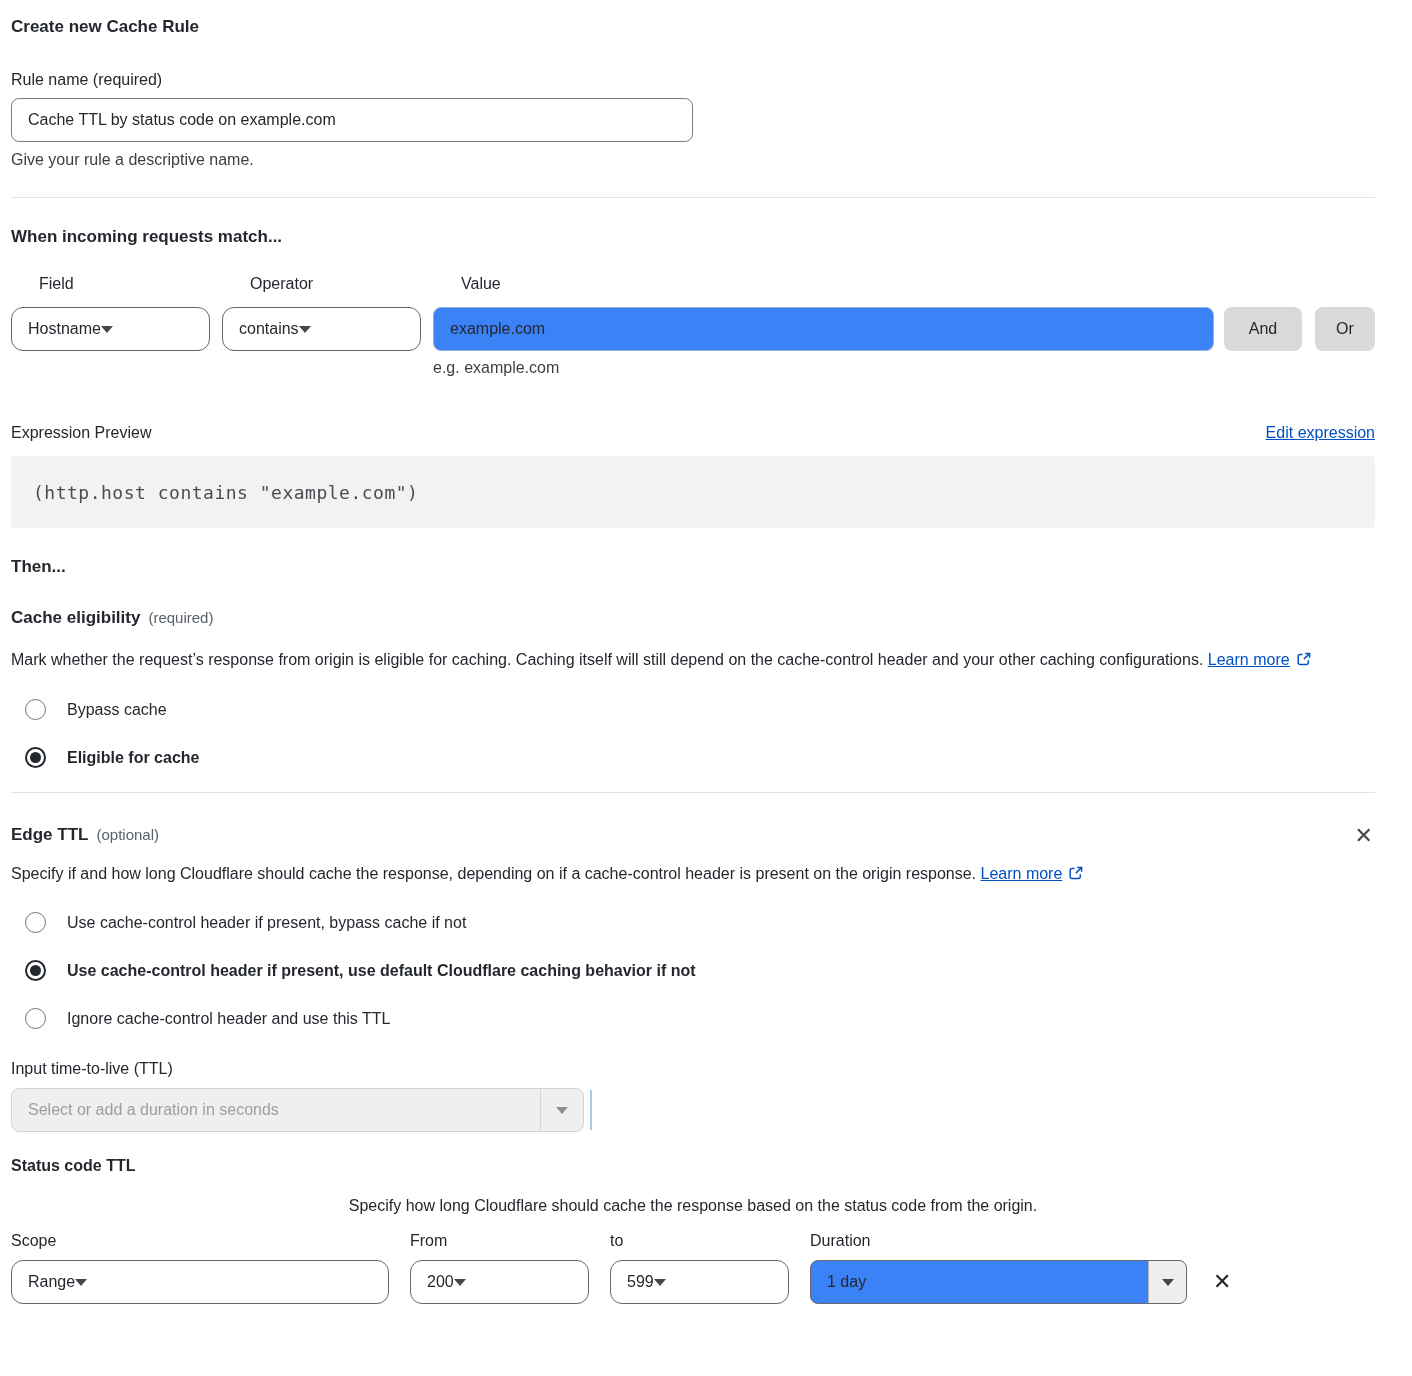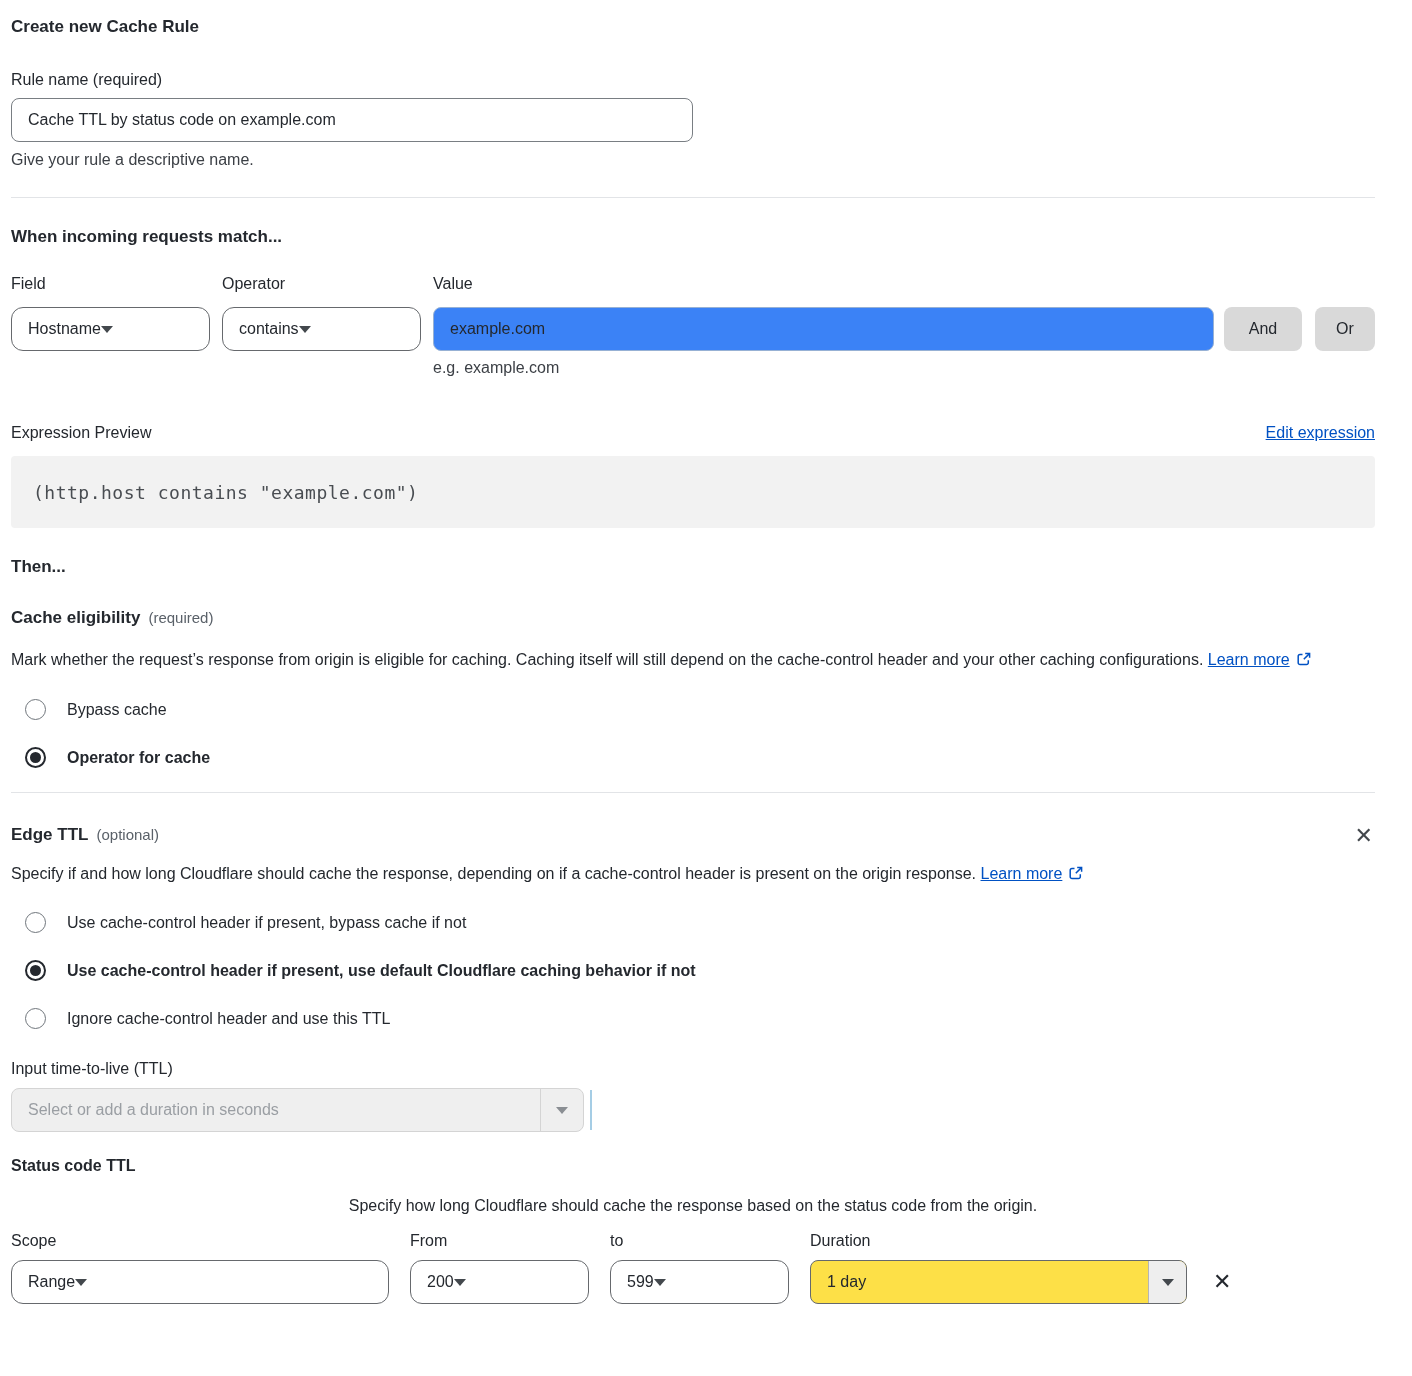--- a/index.html
+++ b/index.html
@@ -25,21 +25,21 @@
     margin-top: 9px; background: #fff; outline: none;
   }
   .help-text { margin-top: 8px; font-size: 16px; line-height: 19px; color: #3c4046; }
 
   .divider { border: none; border-top: 1px solid #e2e4e7; margin: 28px 0 0; }
   .divider2 { border: none; border-top: 1px solid #e2e4e7; margin: 24px 0 0; }
 
   .section-heading { font-size: 17px; font-weight: 700; line-height: 21px; margin: 0; }
   .mt-match { margin-top: 28px; }
 
-  .labels-row { display: flex; margin-top: 27px; }
+  .labels-row { display: flex; margin-top: 27px; margin-left: 28px; }
   .controls-row { display: flex; margin-top: 14px; align-items: flex-start; }
   .col-field { width: 199px; margin-right: 12px; }
   .col-operator { width: 199px; margin-right: 12px; }
   .col-value { width: 781px; margin-right: 10px; }
 
   .select {
     display: flex; align-items: center; 
     height: 44px; border: 1px solid #66696d; border-radius: 12px;
     background: #fff; padding: 0 15px 0 16px; cursor: pointer;
     font-size: 16px; color: #24282e; width: 100%;
@@ -134,21 +134,21 @@
 
   .bottom-labels { display: flex; margin-top: 12px; }
   .bottom-row { display: flex; margin-top: 10px; align-items: center; }
   .col-scope { width: 378px; margin-right: 21px; }
   .col-from { width: 179px; margin-right: 21px; }
   .col-to { width: 179px; margin-right: 21px; }
   .col-duration { width: 377px; }
 
   .select-split {
     display: flex; align-items: stretch; height: 44px; width: 100%;
-    border: 1px solid #66696d; border-radius: 8px; background: #fde047;
+    border: 1px solid #66696d; border-radius: 8px; background: #3b82f6;
     overflow: hidden; cursor: pointer;
   }
   .select-split .val { flex: 1; display: flex; align-items: center; padding: 0 16px; font-size: 16px; }
   .select-split .arrow-cell {
     width: 38px; background: #eeeeee; border-left: 1px solid #b5b5b5;
     display: flex; align-items: center; justify-content: center;
   }
   .remove-x {
     background: none; border: none; cursor: pointer; margin-left: 24px;
     font-size: 22px; line-height: 22px; color: #24282e;
@@ -220,21 +220,21 @@
         </svg></span>
   </p>
 
   <div class="radio-group">
     <div class="radio-row">
       <span class="radio"></span>
       <span class="radio-label">Bypass cache</span>
     </div>
     <div class="radio-row">
       <span class="radio selected"></span>
-      <span class="radio-label bold">Operator for cache</span>
+      <span class="radio-label bold">Eligible for cache</span>
     </div>
   </div>
 
   <hr class="divider2">
 
   <div class="edge-header">
     <div class="subsection-header" style="margin-top:0;">
       <span class="subsection-title">Edge TTL</span>
       <span class="tag-gray">(optional)</span>
     </div>

